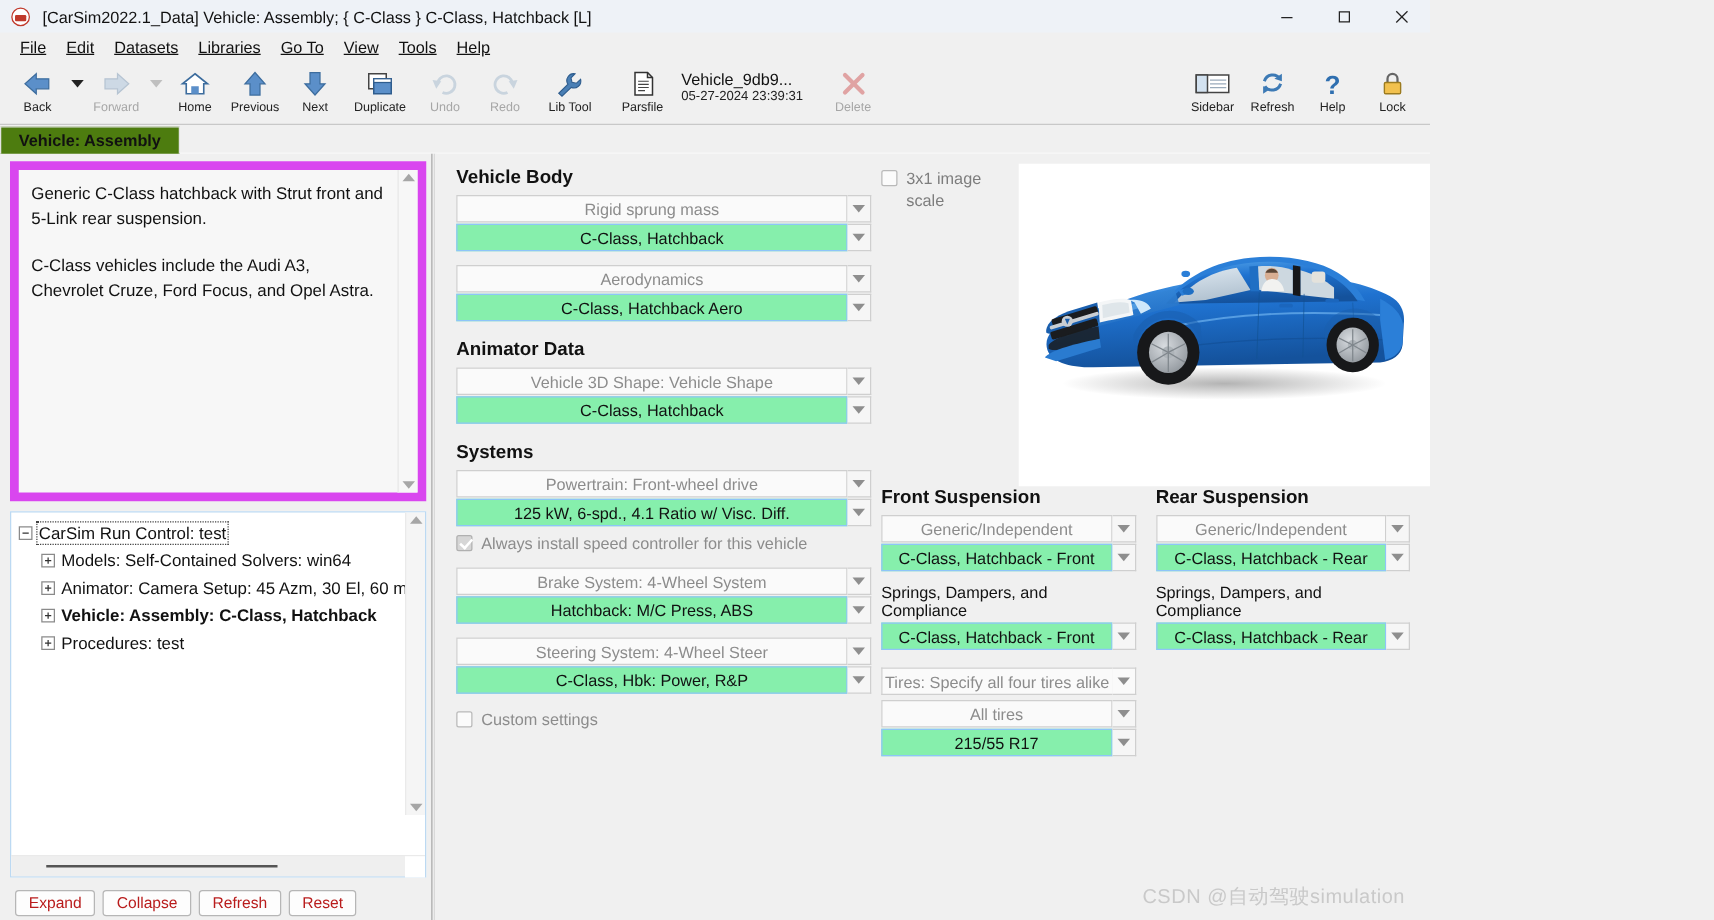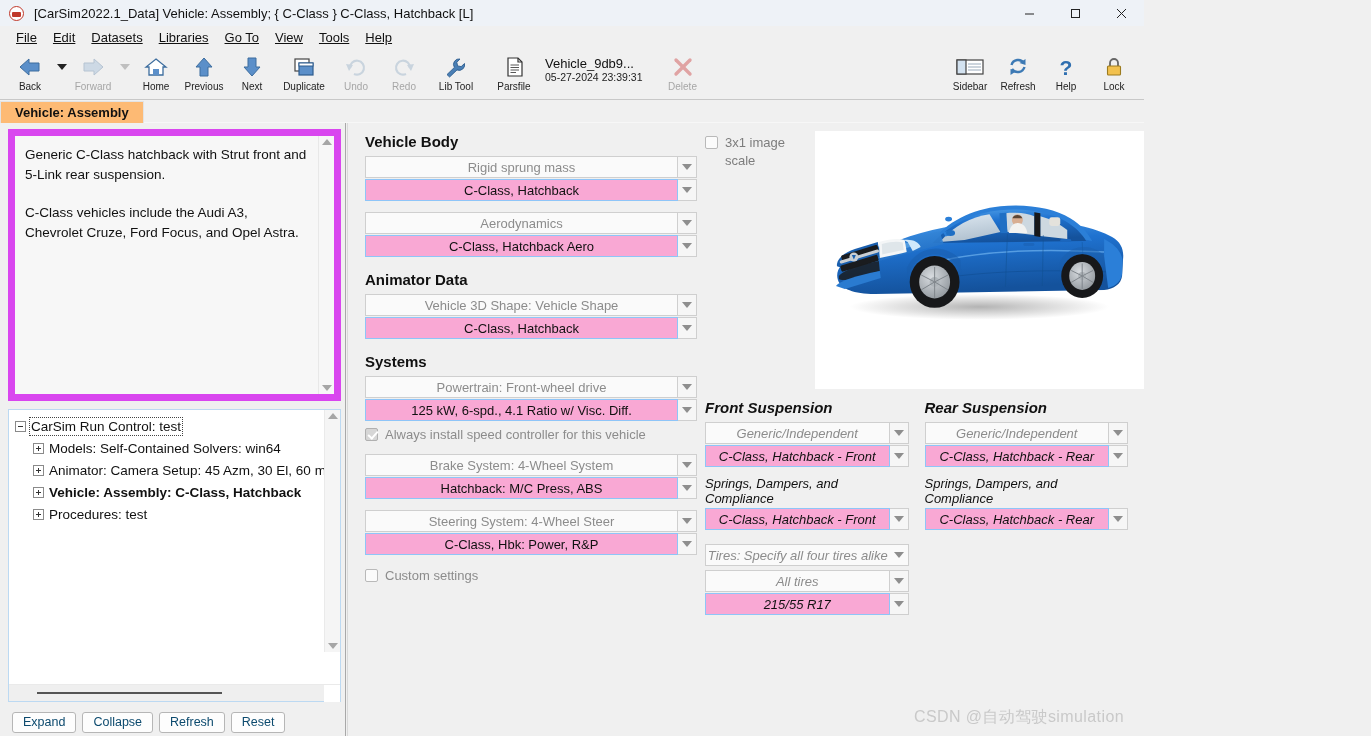--- a/index.html
+++ b/index.html
@@ -55,21 +55,21 @@
   .parsfile-info { padding-top:6px; margin-left:3px; }
   .parsfile-name { font-size:13px; color:#111; line-height:15px; }
   .parsfile-date { font-size:10.5px; color:#222; line-height:13px; }
   .tb-right { position:absolute; right:6px; top:2px; display:flex; }
 
   
   .tabstrip { flex:0 0 23px; height:23px; background:#f0f0f0; display:flex; align-items:flex-end; position:relative; }
   .tabstrip::after { content:""; position:absolute; left:0; right:0; bottom:0; height:1px; background:#f7f7f7; }
   .tab {
     height:22px; padding:0 14px 0 14px; display:flex; align-items:center;
-    background:#fdba74; font-weight:bold; font-size:13px; color:#111;
+    background:#4d7c0f; font-weight:bold; font-size:13px; color:#111;
     border-top:1px solid #e3e3e3; border-left:1px solid #e3e3e3; border-right:1px solid #e3e3e3;
     position:relative; z-index:2;
   }
 
   
   .bodywrap { flex:1 1 auto; display:flex; min-height:0; background:#f0f0f0; }
   .leftpane { width:344px; flex:0 0 344px; display:flex; flex-direction:column; padding:2px 0 0 4px; }
   .splitter { width:5px; flex:0 0 5px; background:#f0f0f0; position:relative; cursor:col-resize; }
   .splitter::before { content:""; position:absolute; left:1px; top:0; bottom:0; width:1px; background:#a8a8a8; }
   .splitter::after { content:""; position:absolute; left:3px; top:0; bottom:0; width:1px; background:#d9d9d9; }
@@ -112,37 +112,37 @@
   }
   .tree-hscroll { height:17px; flex:0 0 17px; background:#efefef; border-top:1px solid #eaeaea; display:flex; align-items:center; }
   .hthumb { height:1.5px; background:#555; margin-left:28px; width:185px; }
   .hspacer { flex:1 1 auto; }
   .hcorner { width:16px; background:#fff; height:17px; }
 
   
   .btnrow { flex:0 0 30px; display:flex; align-items:center; gap:6px; padding:2px 0 0 8px; }
   .btn {
     height:21px; min-width:50px; padding:0 10px; background:#fdfdfd;
-    border:1px solid #b6b6b6; border-radius:3px; font-size:12.5px; color:#0c4a6e;
+    border:1px solid #b6b6b6; border-radius:3px; font-size:12.5px; color:#b91c1c;
     display:flex; align-items:center; justify-content:center;
   }
 
   
   .centercol { width:348px; flex:0 0 348px; padding:10px 0 0 16px; }
   .section-title { font-size:15px; font-weight:bold; color:#111; margin:0 0 6px 0; }
   .section-title.sp { margin-top:14px; }
 
   
   .combo { display:flex; height:22px; margin-bottom:1px; }
   .combo .field {
     flex:1 1 auto; border:1px solid #cfcfcf; display:flex; align-items:center;
     justify-content:center; font-size:13px; overflow:hidden; white-space:nowrap;
   }
   .combo.cat .field { background:#fafafa; color:#8c8c8c; }
-  .combo.sel .field { background:#f9a8d4; color:#111; border-color:#8ec5f8; }
+  .combo.sel .field { background:#86efac; color:#111; border-color:#8ec5f8; }
   .combo .arrowbtn {
     width:19px; flex:0 0 19px; background:#f6f6f6; border:1px solid #cfcfcf; border-left:none;
     display:flex; align-items:center; justify-content:center;
   }
   .combo.sel .arrowbtn { background:#f6f6f6; border-color:#cfcfcf; }
   .caret { width:0;height:0;border-left:5px solid transparent;border-right:5px solid transparent;border-top:6px solid #8e8e8e; }
   .gap { height:10px; }
   .gap.sm { height:9px; }
 
   
@@ -163,21 +163,21 @@
 
   
   .rightcol { flex:1 1 auto; display:flex; flex-direction:column; min-width:0; padding-left:8px; }
   .imgrow { flex:0 0 266px; display:flex; padding-top:8px; }
   .imgopts { width:110px; flex:0 0 110px; padding-top:0px; }
   .imgopts .chklabel { color:#7d7d7d; }
   .imgopts .scale { font-size:13px; color:#7d7d7d; padding-left:20px; margin-top:2px; }
   .carbox { flex:1 1 auto; background:#fff; margin-right:0px; position:relative; overflow:hidden; }
 
   
-  .suspwrap { flex:1 1 auto; display:flex; padding-top:10px; min-height:0;font-style:italic; }
+  .suspwrap { flex:1 1 auto; display:flex; min-height:0; }
   .suspcol { flex:1 1 50%; padding-right:16px; min-width:0; }
   .suspcol:first-child { max-width:330px; }
   .sub-label { font-size:13px; color:#111; margin:9px 0 2px 0; }
 
   .watermark {
     position:absolute; right:20px; bottom:8px; font-size:16px; color:#c9c9c9;
     letter-spacing:0.4px; white-space:nowrap;
   }
 </style>
 </head>

